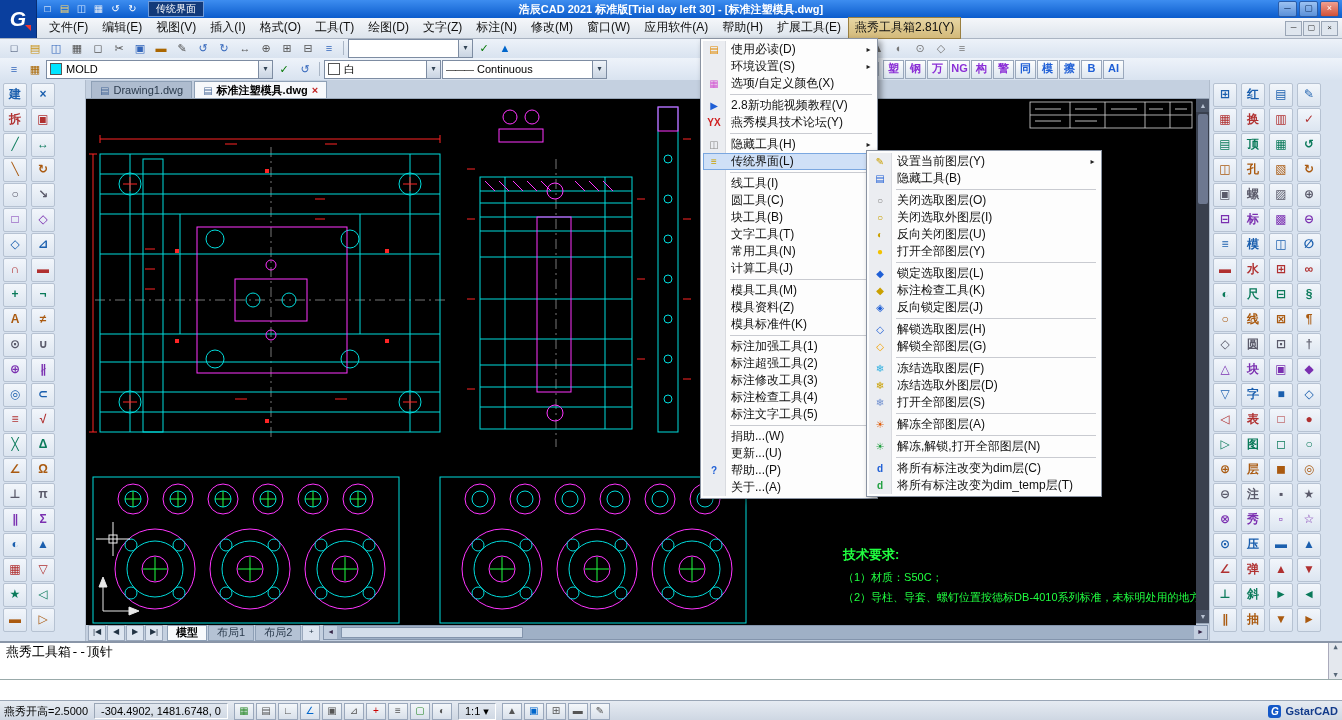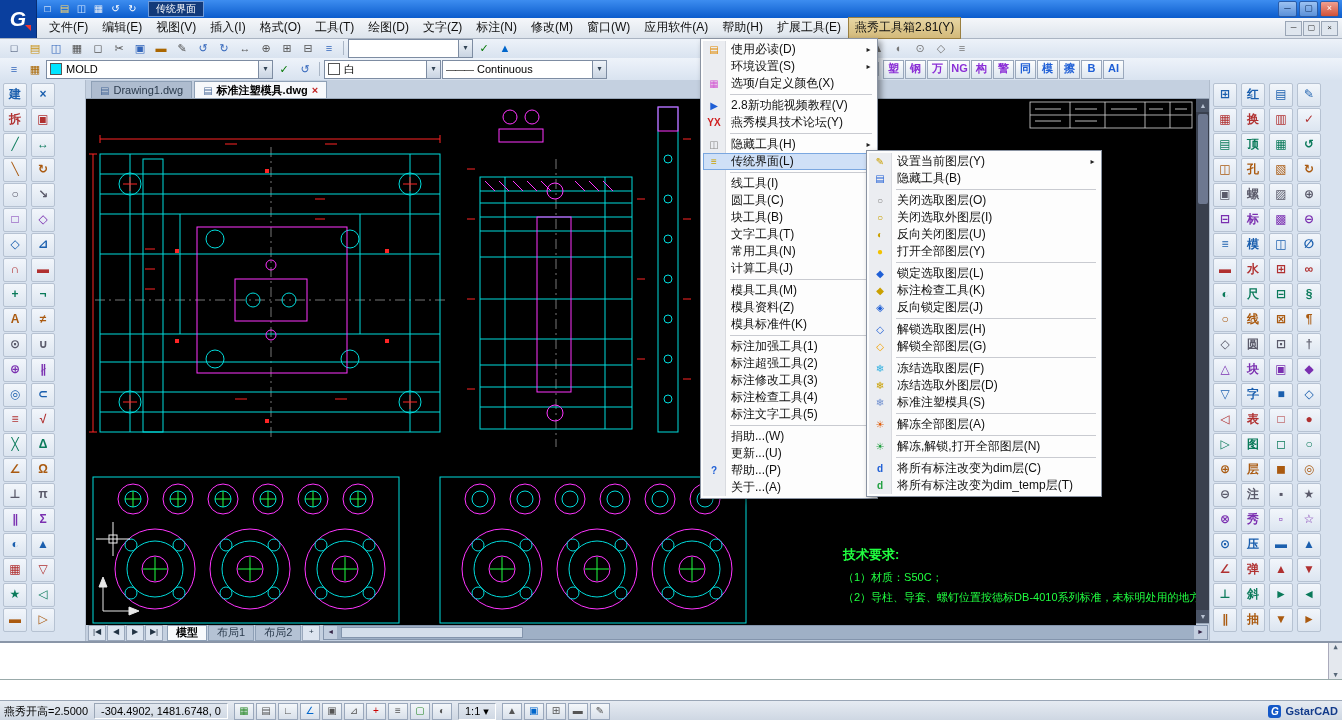--- a/index.html
+++ b/index.html
@@ -114,20 +114,21 @@
   <div class="titlebar">
     <div class="qicons" id="qicons">
         <div class="qbtn" style="color: rgb(255, 255, 255);">□</div>
         <div class="qbtn" style="color: rgb(255, 215, 106);">▤</div>
         <div class="qbtn" style="color: rgb(207, 228, 255);">◫</div>
         <div class="qbtn" style="color: rgb(232, 238, 246);">▦</div>
         <div class="qbtn" style="color: rgb(255, 255, 255);">↺</div>
         <div class="qbtn" style="color: rgb(255, 255, 255);">↻</div>
       </div>
     <div class="classicbtn">传统界面</div>
+    <div class="wtitle">浩辰CAD 2021 标准版[Trial day left 30] - [标准注塑模具.dwg]</div>
     <div class="winbtns" id="winbtns">
         <div class="winbtn">─</div>
         <div class="winbtn">▢</div>
         <div class="winbtn close">×</div>
       </div>
   </div>
 
   <div class="menubar" id="menubar">
       <span class="mbitem">文件(F)</span>
       <span class="mbitem">编辑(E)</span>
@@ -612,20 +613,21 @@
         <div class="arr">◄</div>
         <div class="thumb"></div>
         <div class="sp"></div>
         <div class="arr">►</div>
       </div>
     </div>
   </div>
 
   <div id="cmd">
     <div class="hist">
+      <div>燕秀工具箱--顶针</div>
     </div>
     <div class="cmdscroll">
         <span>▲</span>
         <span>▼</span>
       </div>
   </div>
 
   <div id="statusbar">
     <span>燕秀开高=2.5000</span>
     <span class="spanel">-304.4902, 1481.6748, 0</span>
@@ -854,21 +856,21 @@
         <span class="mlabel">冻结选取图层(F)</span>
         <span class="marrow"></span>
       </div>
       <div class="mitem">
         <span class="micon" style="color: rgb(202, 160, 0);">❄</span>
         <span class="mlabel">冻结选取外图层(D)</span>
         <span class="marrow"></span>
       </div>
       <div class="mitem">
         <span class="micon" style="color: rgb(112, 144, 208);">❄</span>
-        <span class="mlabel">标准注塑模具(S)</span>
+        <span class="mlabel">打开全部图层(S)</span>
         <span class="marrow"></span>
       </div>
       <div class="msep"></div>
       <div class="mitem">
         <span class="micon" style="color: rgb(224, 96, 16);">☀</span>
         <span class="mlabel">解冻全部图层(A)</span>
         <span class="marrow"></span>
       </div>
       <div class="msep"></div>
       <div class="mitem">

